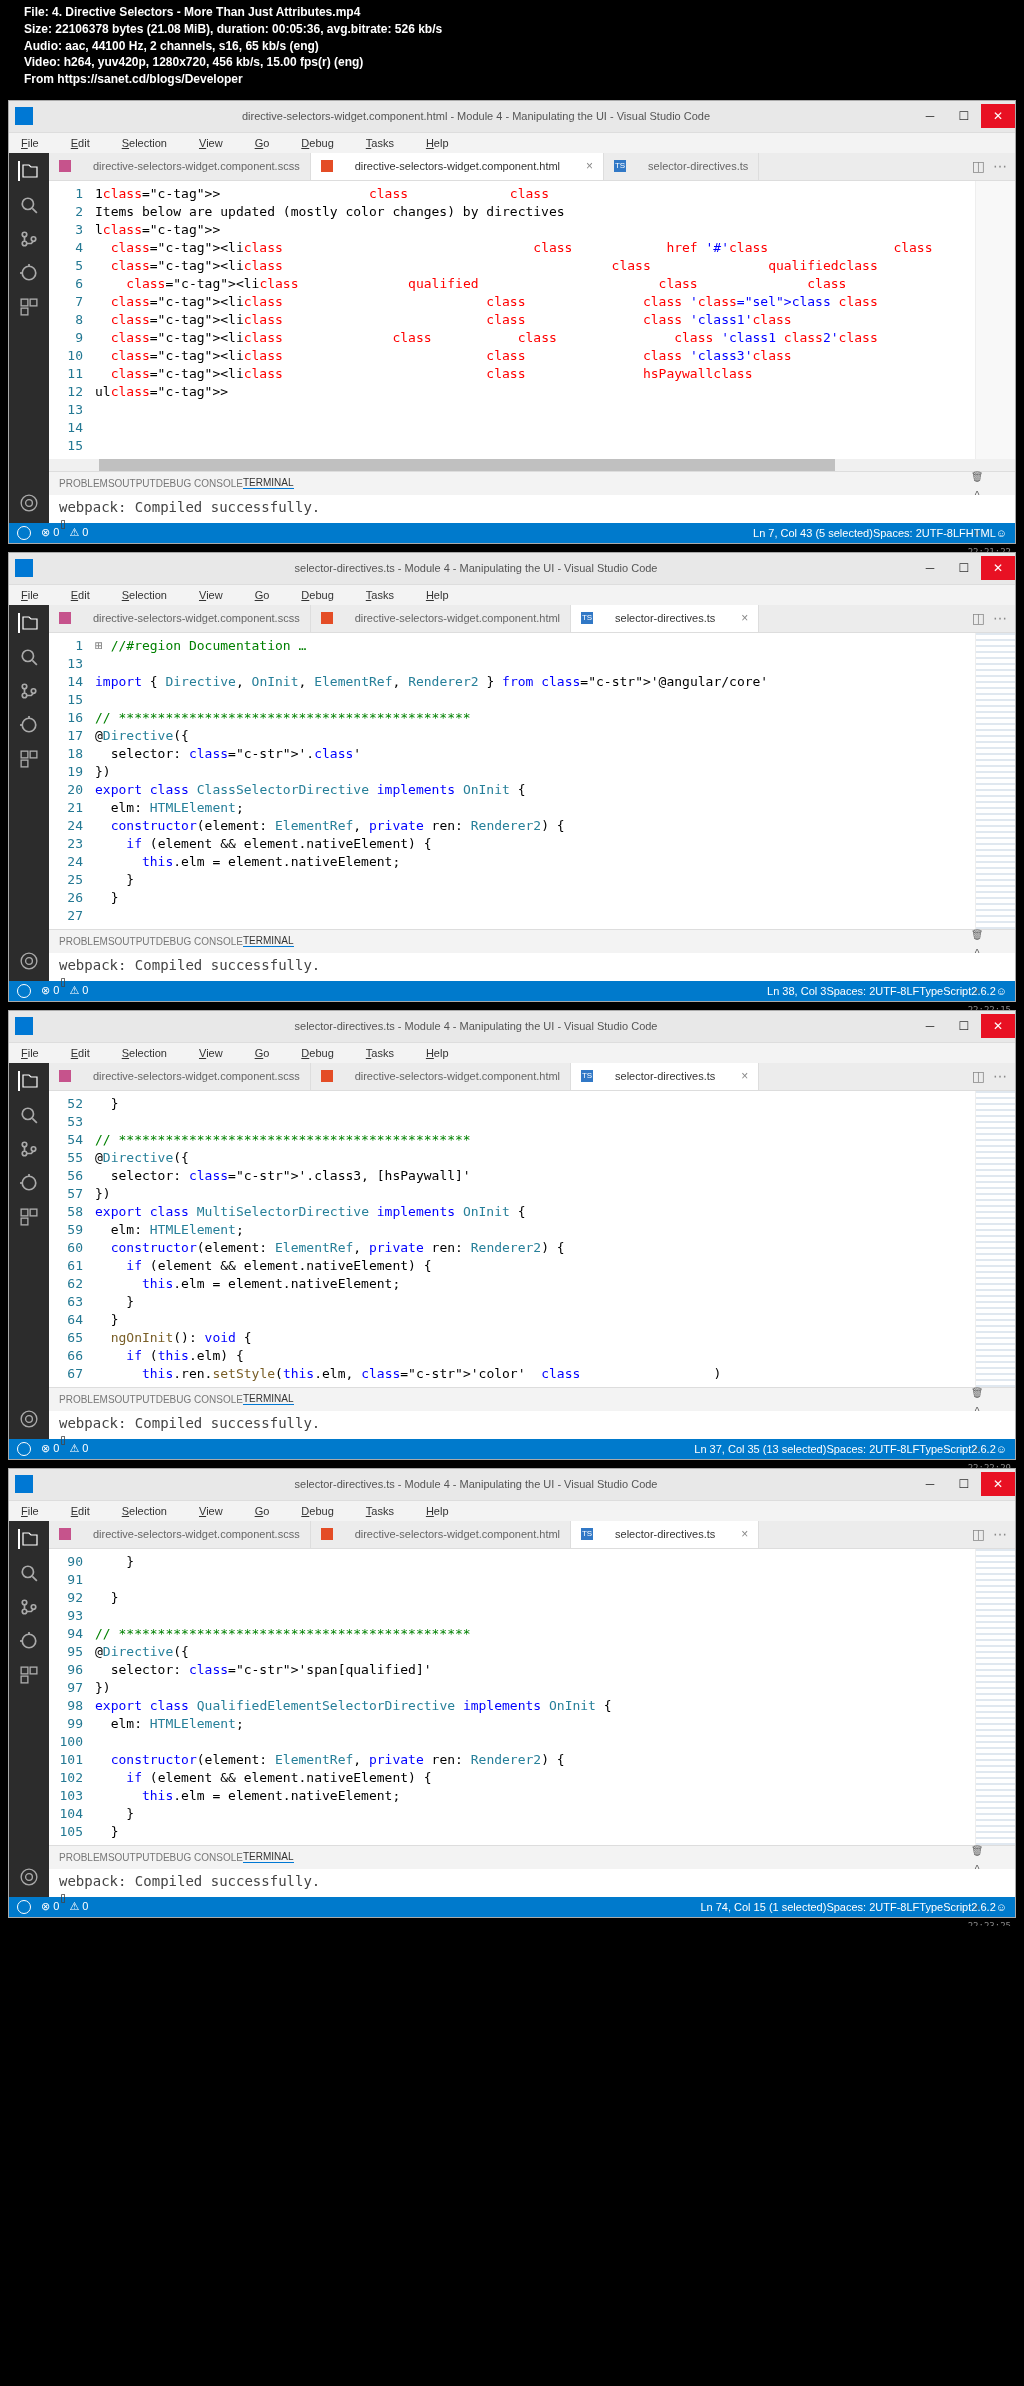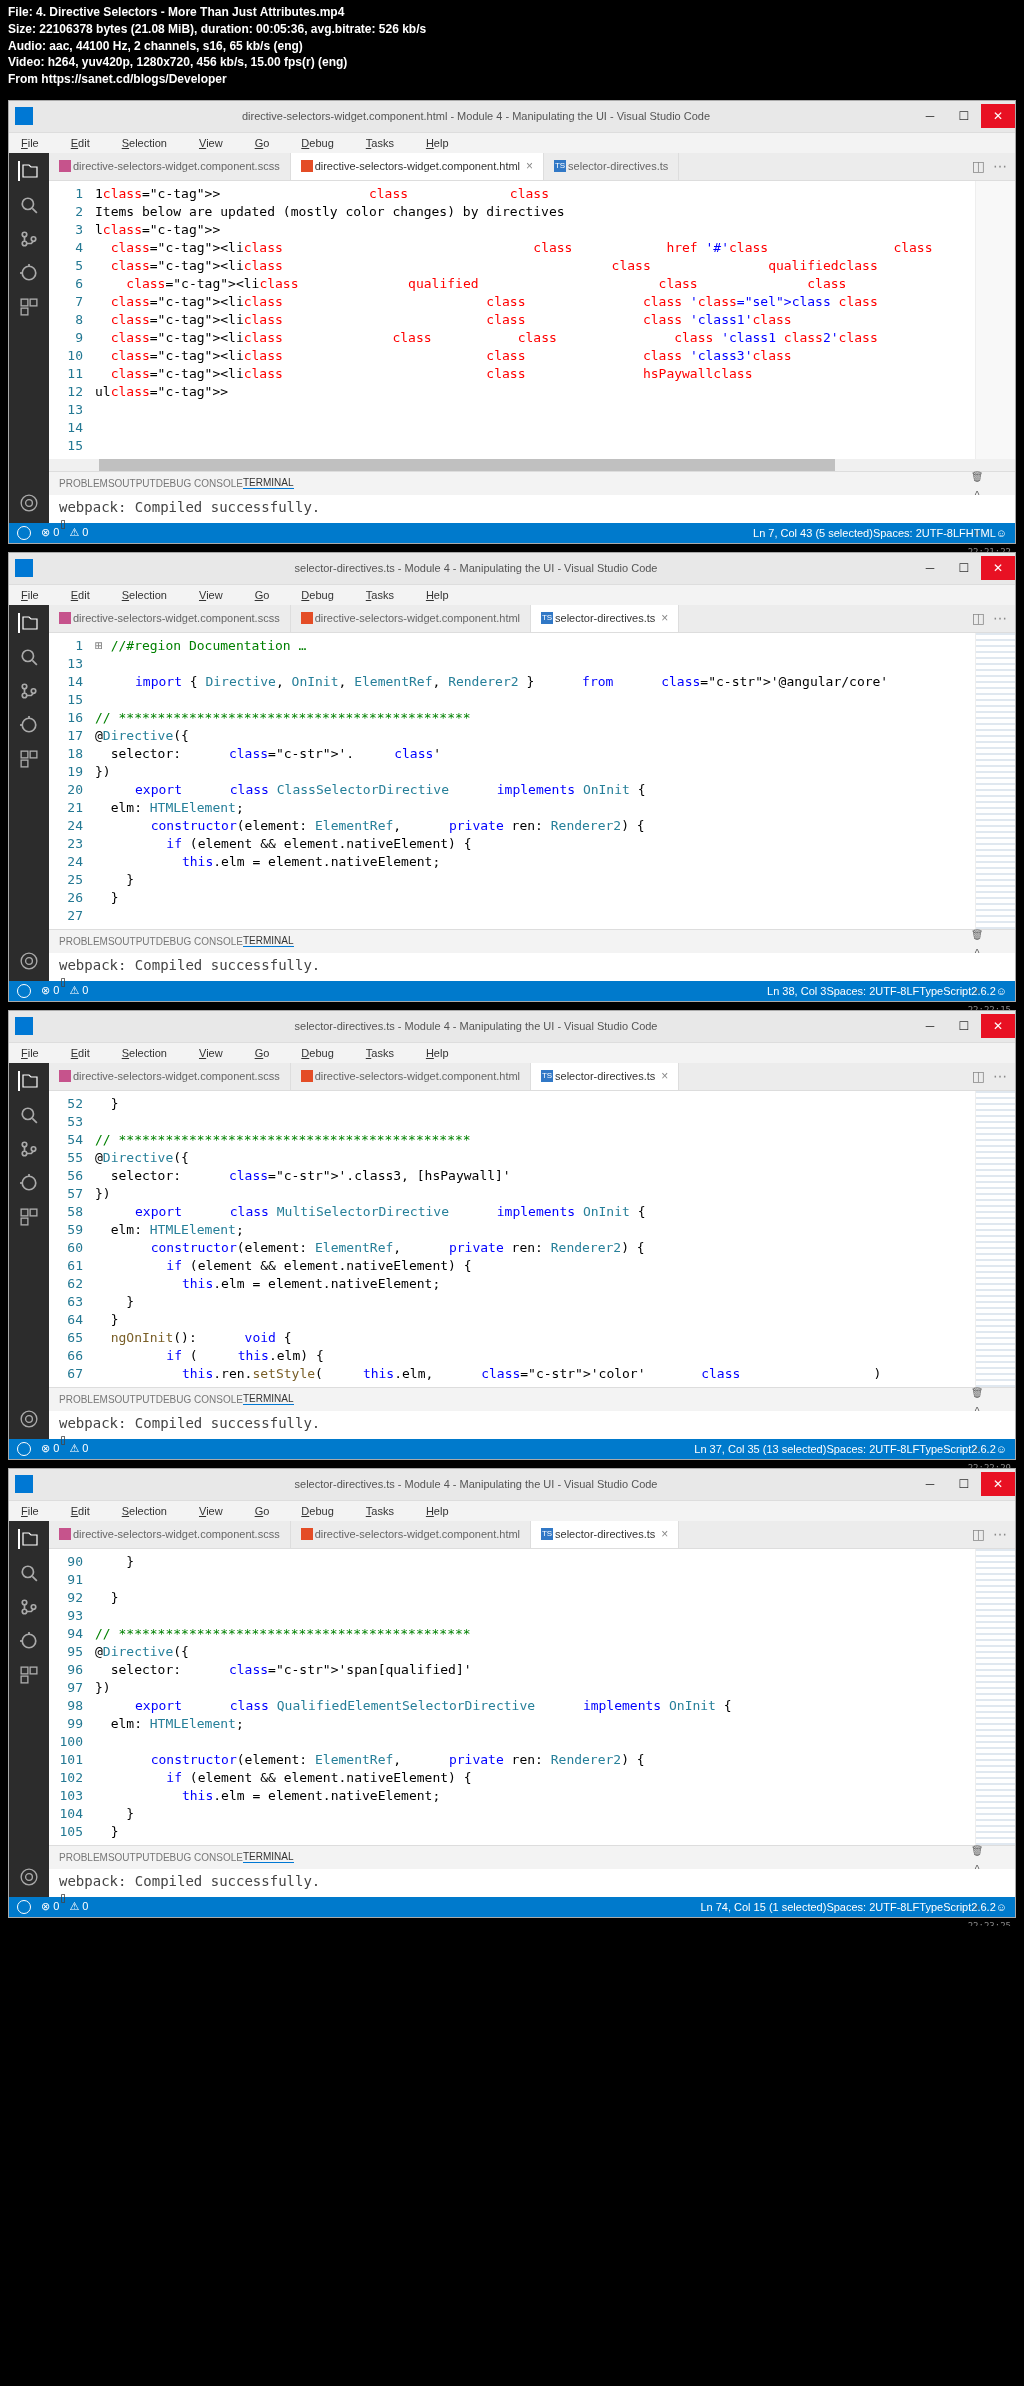--- a/index.html
+++ b/index.html
@@ -1,35 +1,35 @@
 <!DOCTYPE html>
 <html><head>
 <meta charset="utf-8">
 <style>
 * { margin: 0; padding: 0; box-sizing: border-box; }
 body { background: #000; font-family: "Segoe UI", Arial, sans-serif; font-size: 11px; color: #fff; width: 1024px; }
-.header-info { padding: 4px 8px; line-height: 1.4; font-size: 12px; font-weight: bold; }
+.header-info { padding: 4px 24px; line-height: 1.4; font-size: 12px; font-weight: bold; }
 .vscode-window { margin: 8px; background: #f3f3f3; border: 1px solid #aaa; position: relative; }
 .titlebar { display: flex; align-items: center; background: #e8e8e8; height: 32px; border-bottom: 1px solid #ddd; }
 .titlebar-icon { width: 18px; height: 18px; margin: 0 6px; background: #0078d4; }
 .titlebar-text { flex: 1; text-align: center; color: #555; font-size: 11px; }
 .title-controls { display: flex; }
 .title-btn { width: 34px; height: 24px; text-align: center; line-height: 24px; color: #333; font-size: 12px; }
 .title-btn.close { background: #e81123; color: #fff; }
 .menubar { display: flex; background: #f3f3f3; height: 20px; align-items: center; padding-left: 6px; color: #333; font-size: 11px; gap: 20px; }
 .menubar span { padding: 2px 6px; }
 .menubar span u { text-decoration: underline; }
 .body-area { display: flex; background: #fff; }
 .activitybar { width: 40px; background: #2c2c2c; display: flex; flex-direction: column; align-items: center; padding-top: 8px; gap: 14px; }
 .activitybar .aicon { width: 20px; height: 20px; opacity: 0.6; display: flex; align-items: center; justify-content: center; }
 .activitybar .aicon.active { opacity: 1; border-left: 2px solid #fff; margin-left: -2px; padding-left: 2px; }
 .activitybar .spacer { flex: 1; }
 .editor-area { flex: 1; display: flex; flex-direction: column; min-width: 0; }
 .tabs { display: flex; background: #ececec; height: 28px; align-items: stretch; border-bottom: 1px solid #ddd; }
-.tab { display: flex; align-items: center; padding: 0 10px; font-size: 11px; color: #666; border-right: 1px solid #ddd; gap: 2px; justify-content: space-between; }
+.tab { display: flex; align-items: center; padding: 0 10px; font-size: 11px; color: #666; border-right: 1px solid #ddd; gap: 22px; justify-content: space-between; }
 .tab.active { background: #fff; color: #333; }
 .tab .ticon { width: 12px; height: 12px; display: inline-block; }
 .tab .tclose { margin-left: 4px; color: #888; font-size: 12px; }
 .tabs-right { margin-left: auto; display: flex; align-items: center; gap: 8px; padding-right: 8px; color: #888; font-size: 14px; }
 .code-area { display: flex; background: #fff; font-family: Consolas, monospace; font-size: 13px; position: relative; }
 .gutter { width: 46px; text-align: right; padding: 4px 12px 4px 4px; color: #237893; user-select: none; }
 .gutter div { height: 18px; line-height: 18px; }
 .codelines { flex: 1; padding: 4px 0; overflow: hidden; white-space: pre; }
 .codelines div { height: 18px; line-height: 18px; }
 .minimap { width: 40px; background: #f8f8f8; border-left: 1px solid #eee; }
@@ -40,21 +40,21 @@
 .panel-right select { font-size: 10px; height: 16px; }
 .terminal-out { background: #fff; padding: 4px 10px; font-family: Consolas, monospace; font-size: 14px; color: #444; height: 28px; }
 .statusbar { display: flex; background: #007acc; color: #fff; height: 20px; align-items: center; font-size: 11px; padding: 0 8px; }
 .statusbar .sleft { display: flex; gap: 10px; align-items: center; }
 .statusbar .sright { margin-left: auto; display: flex; gap: 0; align-items: center; }
 .statusbar .sicon { width: 14px; height: 14px; border: 1px solid #fff; border-radius: 50%; display:inline-block; }
 .c-attr { color: #ff0000; }
 .c-str { color: #0000ff; }
 .c-txt { color: #000; }
 .c-com { color: #008000; }
-.c-kw { color: #0000ff; margin-left: 40px; }
+.c-kw { color: #0000ff; }
 .c-cls { color: #267f99; }
 .c-fn { color: #795e26; }
 .scrollb { height: 12px; background: #f0f0f0; position: relative; }
 .scrollb .thumb { position: absolute; left: 50px; right: 180px; top: 0; bottom: 0; background: #c0c0c0; }
 .timestamp { position: absolute; right: 4px; bottom: -14px; font-size: 9px; color: #888; font-family: monospace; }
 </style>
 </head>
 <body>
 
 <div class="header-info">

